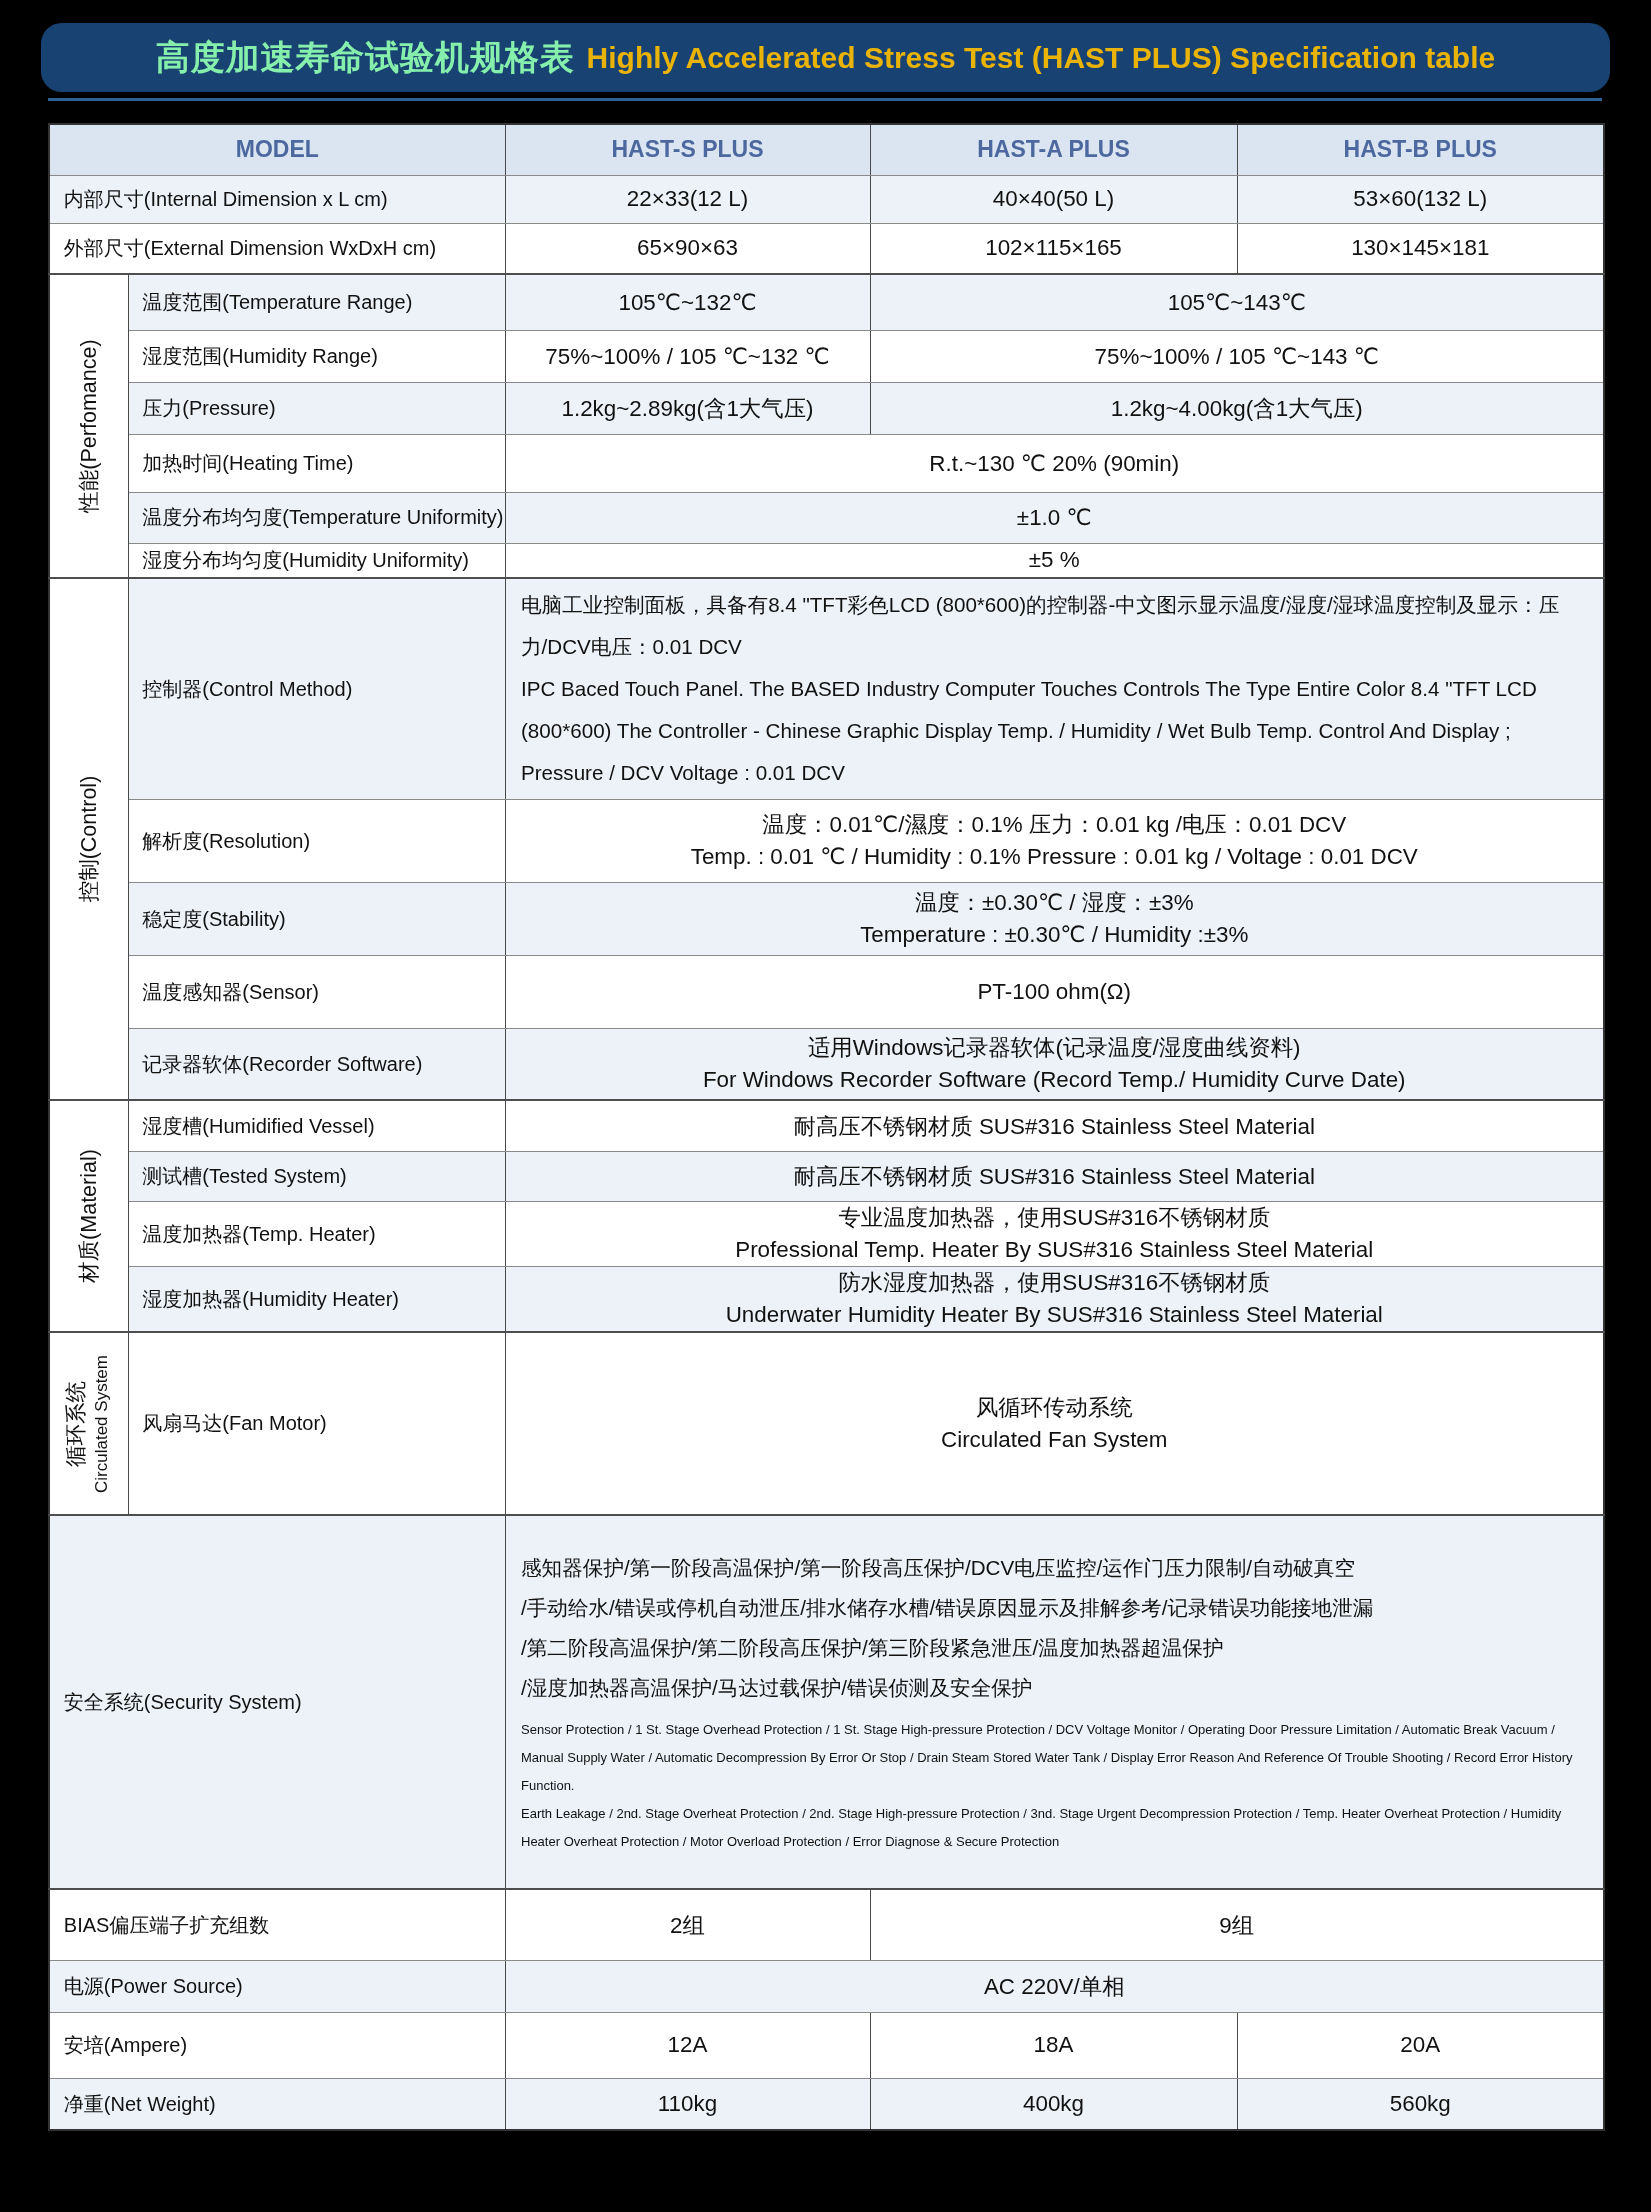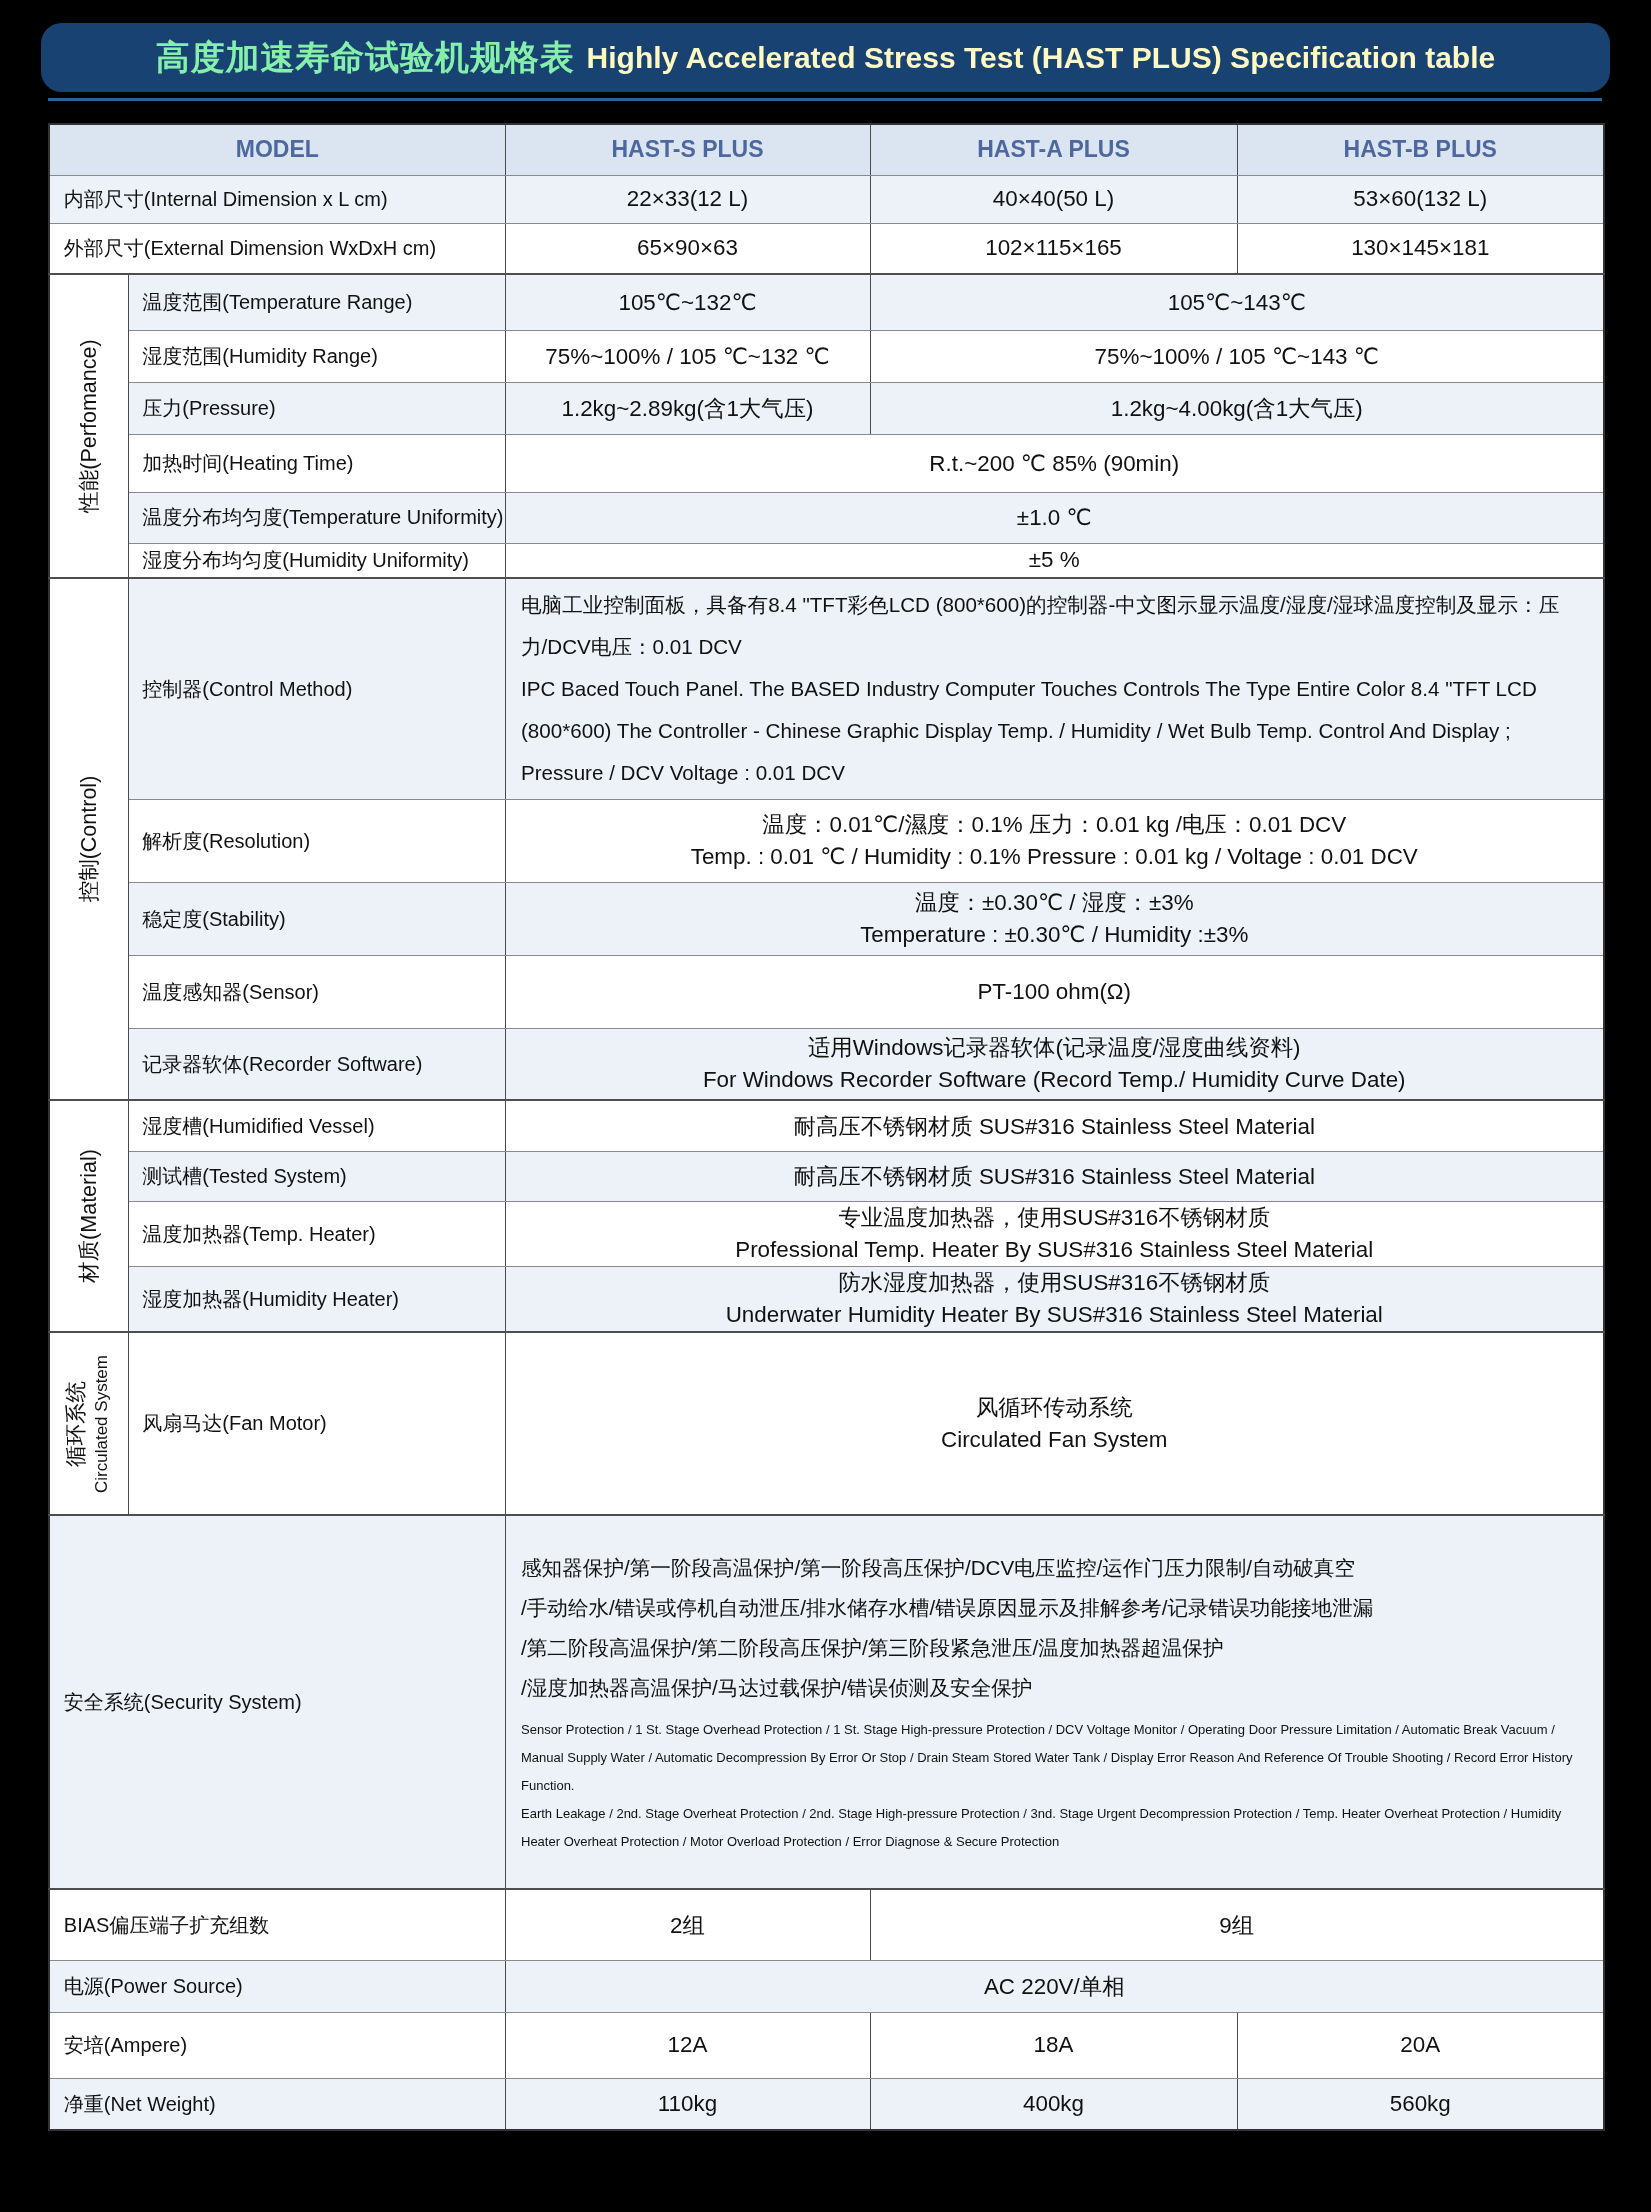--- a/index.html
+++ b/index.html
@@ -11,21 +11,21 @@
     color:#111;
   }
   
   .title-bar{
     position:absolute;left:41px;top:23px;width:1569px;height:69px;
     background:#174272;border-radius:20.6px;
     display:flex;align-items:center;justify-content:center;
     white-space:nowrap;
   }
   .title-zh{font-size:34px;font-weight:bold;color:#86efac;letter-spacing:0.9px;}
-  .title-en{font-size:30px;font-weight:bold;color:#fef9c3;margin-left:12px;}
+  .title-en{font-size:30px;font-weight:bold;color:#eab308;margin-left:12px;}
   .accent-line{
     position:absolute;left:48px;top:98px;width:1554px;height:3.4px;
     background:#2d6296;
   }
   
   .spec-table{
     position:absolute;left:48px;top:123px;width:1554px;
     border-collapse:collapse;table-layout:fixed;
     background:#ffffff;
     border:2.6px solid #333333;
@@ -118,21 +118,21 @@
     <td class="val">75%~100% / 105 ℃~132 ℃</td>
     <td colspan="2" class="val">75%~100% / 105 ℃~143 ℃</td>
   </tr>
   <tr class="tint" style="height:52px">
     <td class="label">压力(Pressure)</td>
     <td class="val">1.2kg~2.89kg(含1大气压)</td>
     <td colspan="2" class="val">1.2kg~4.00kg(含1大气压)</td>
   </tr>
   <tr class="white" style="height:58px">
     <td class="label">加热时间(Heating Time)</td>
-    <td colspan="3" class="val">R.t.~200 ℃ 85% (90min)</td>
+    <td colspan="3" class="val">R.t.~130 ℃ 20% (90min)</td>
   </tr>
   <tr class="tint" style="height:51px">
     <td class="label">温度分布均匀度(Temperature Uniformity)</td>
     <td colspan="3" class="val">±1.0 ℃</td>
   </tr>
   <tr class="white" style="height:35px">
     <td class="label">湿度分布均匀度(Humidity Uniformity)</td>
     <td colspan="3" class="val">±5 %</td>
   </tr>
 

